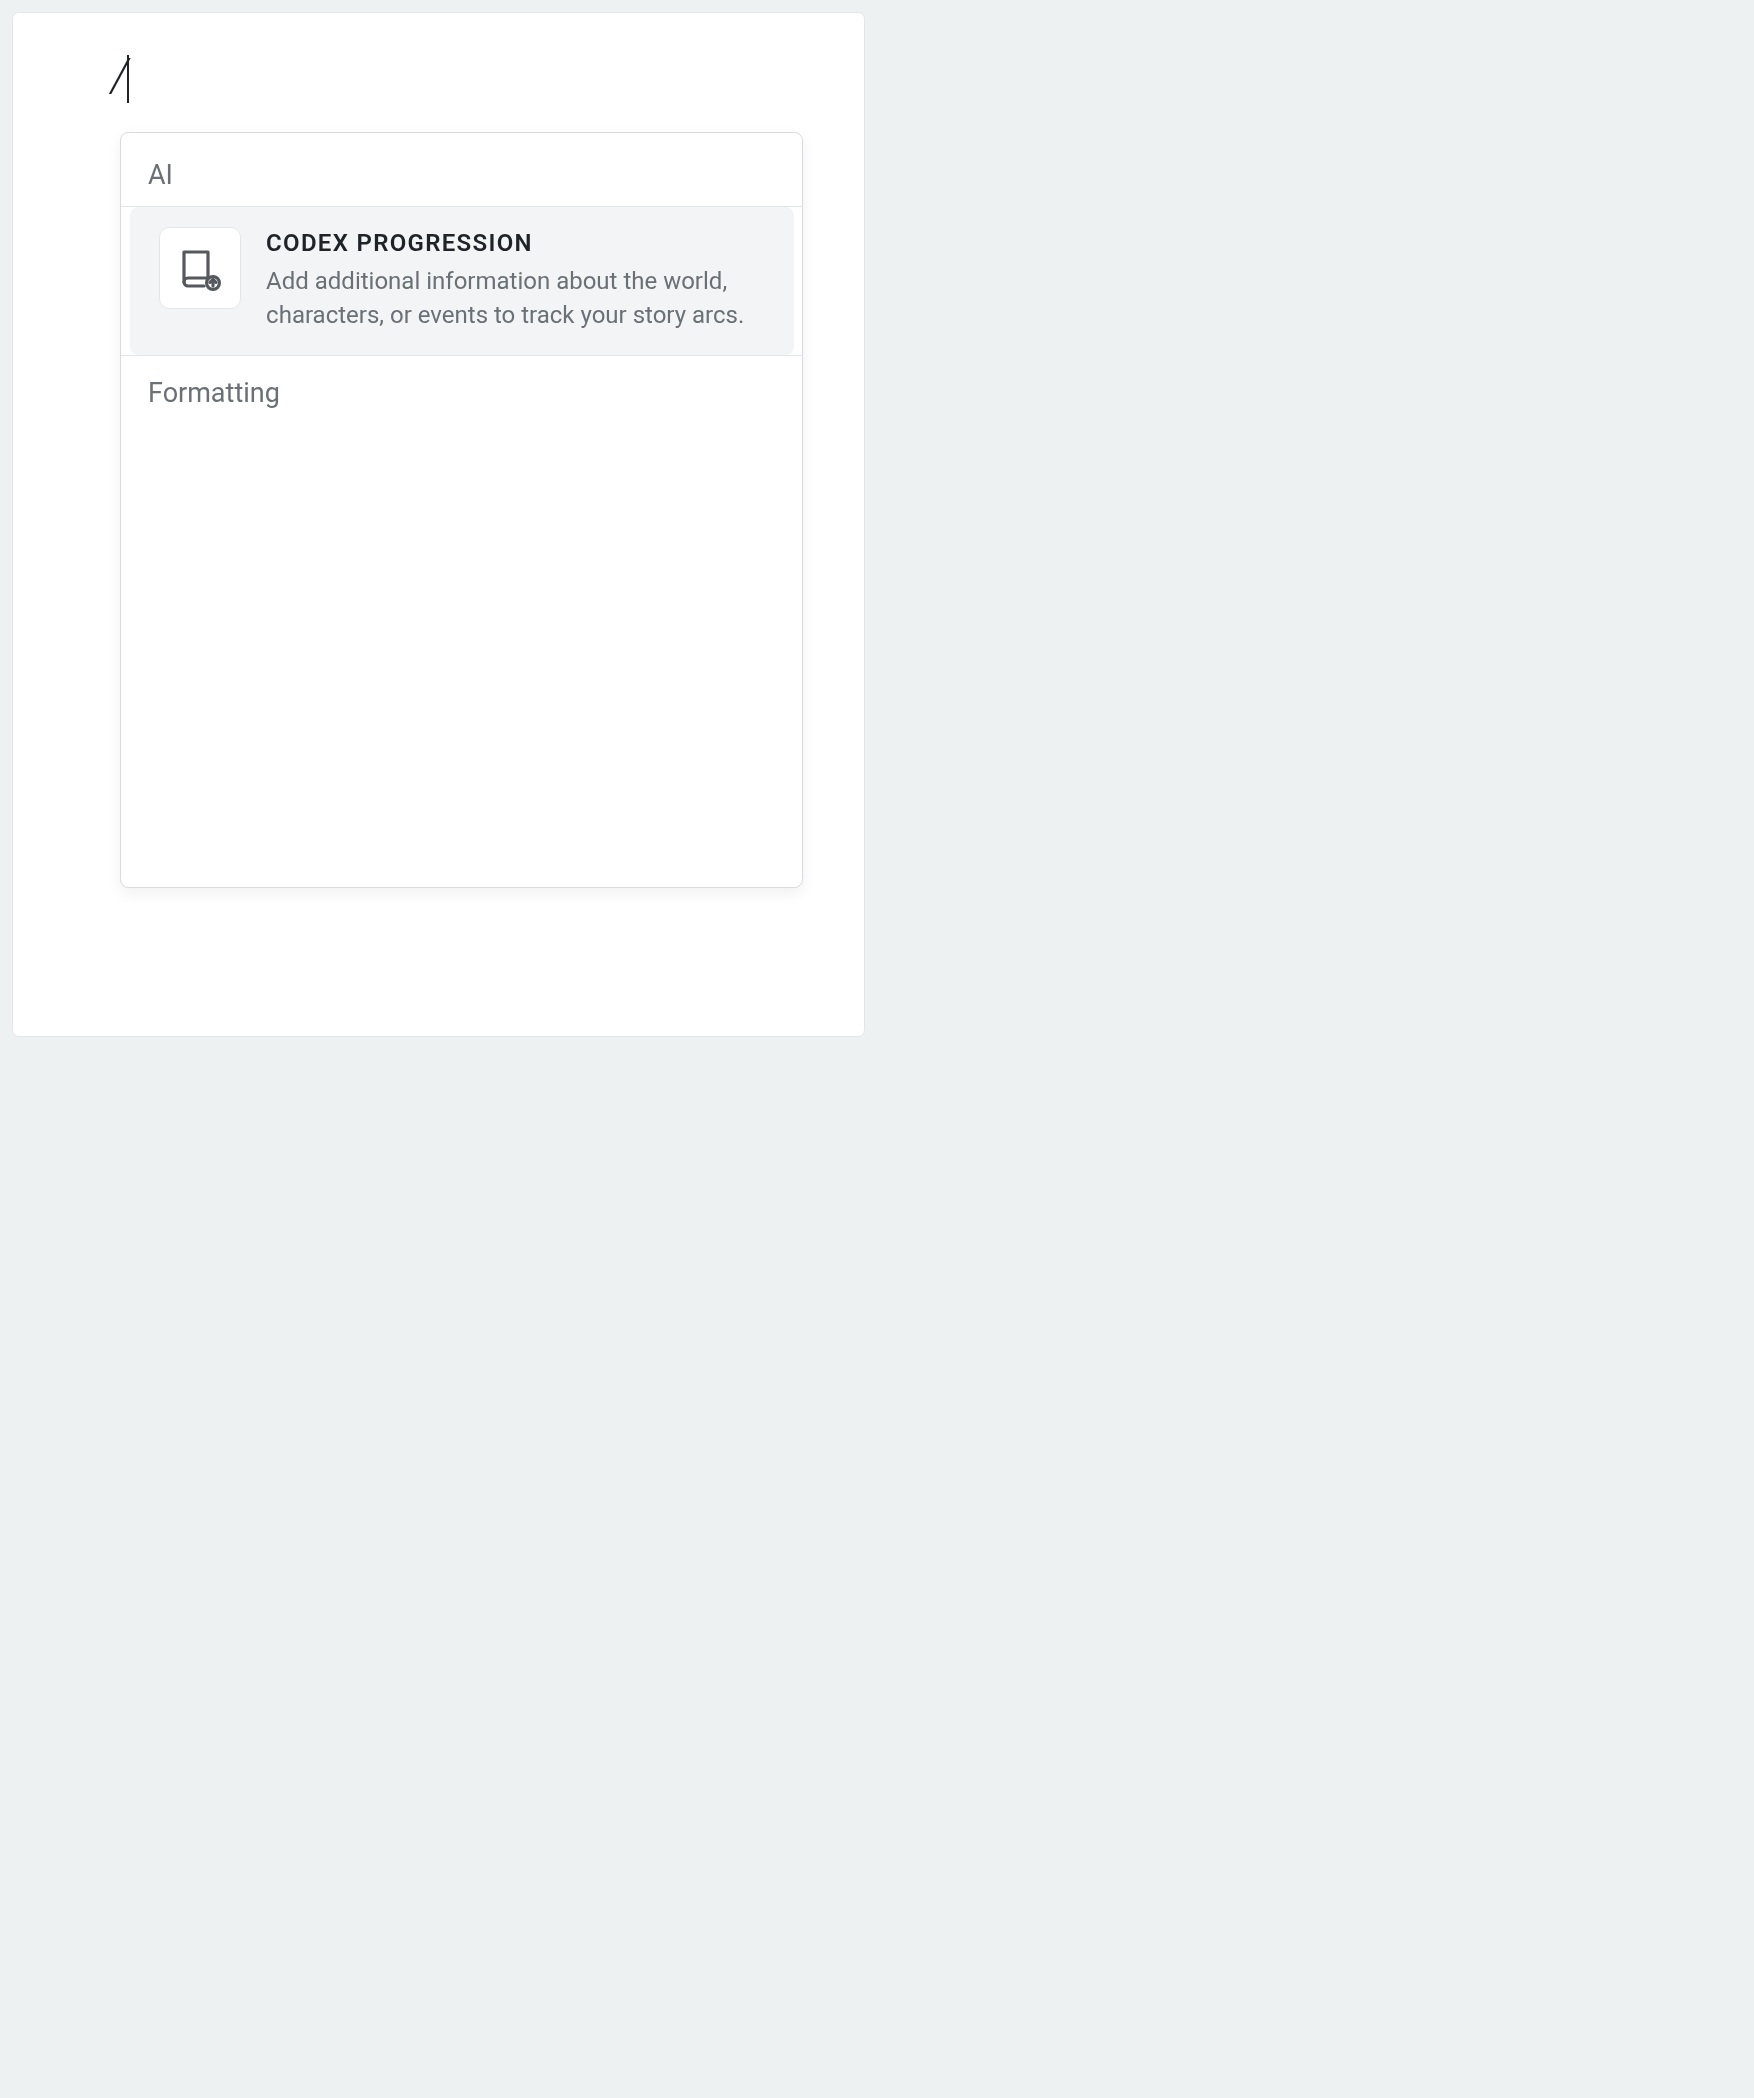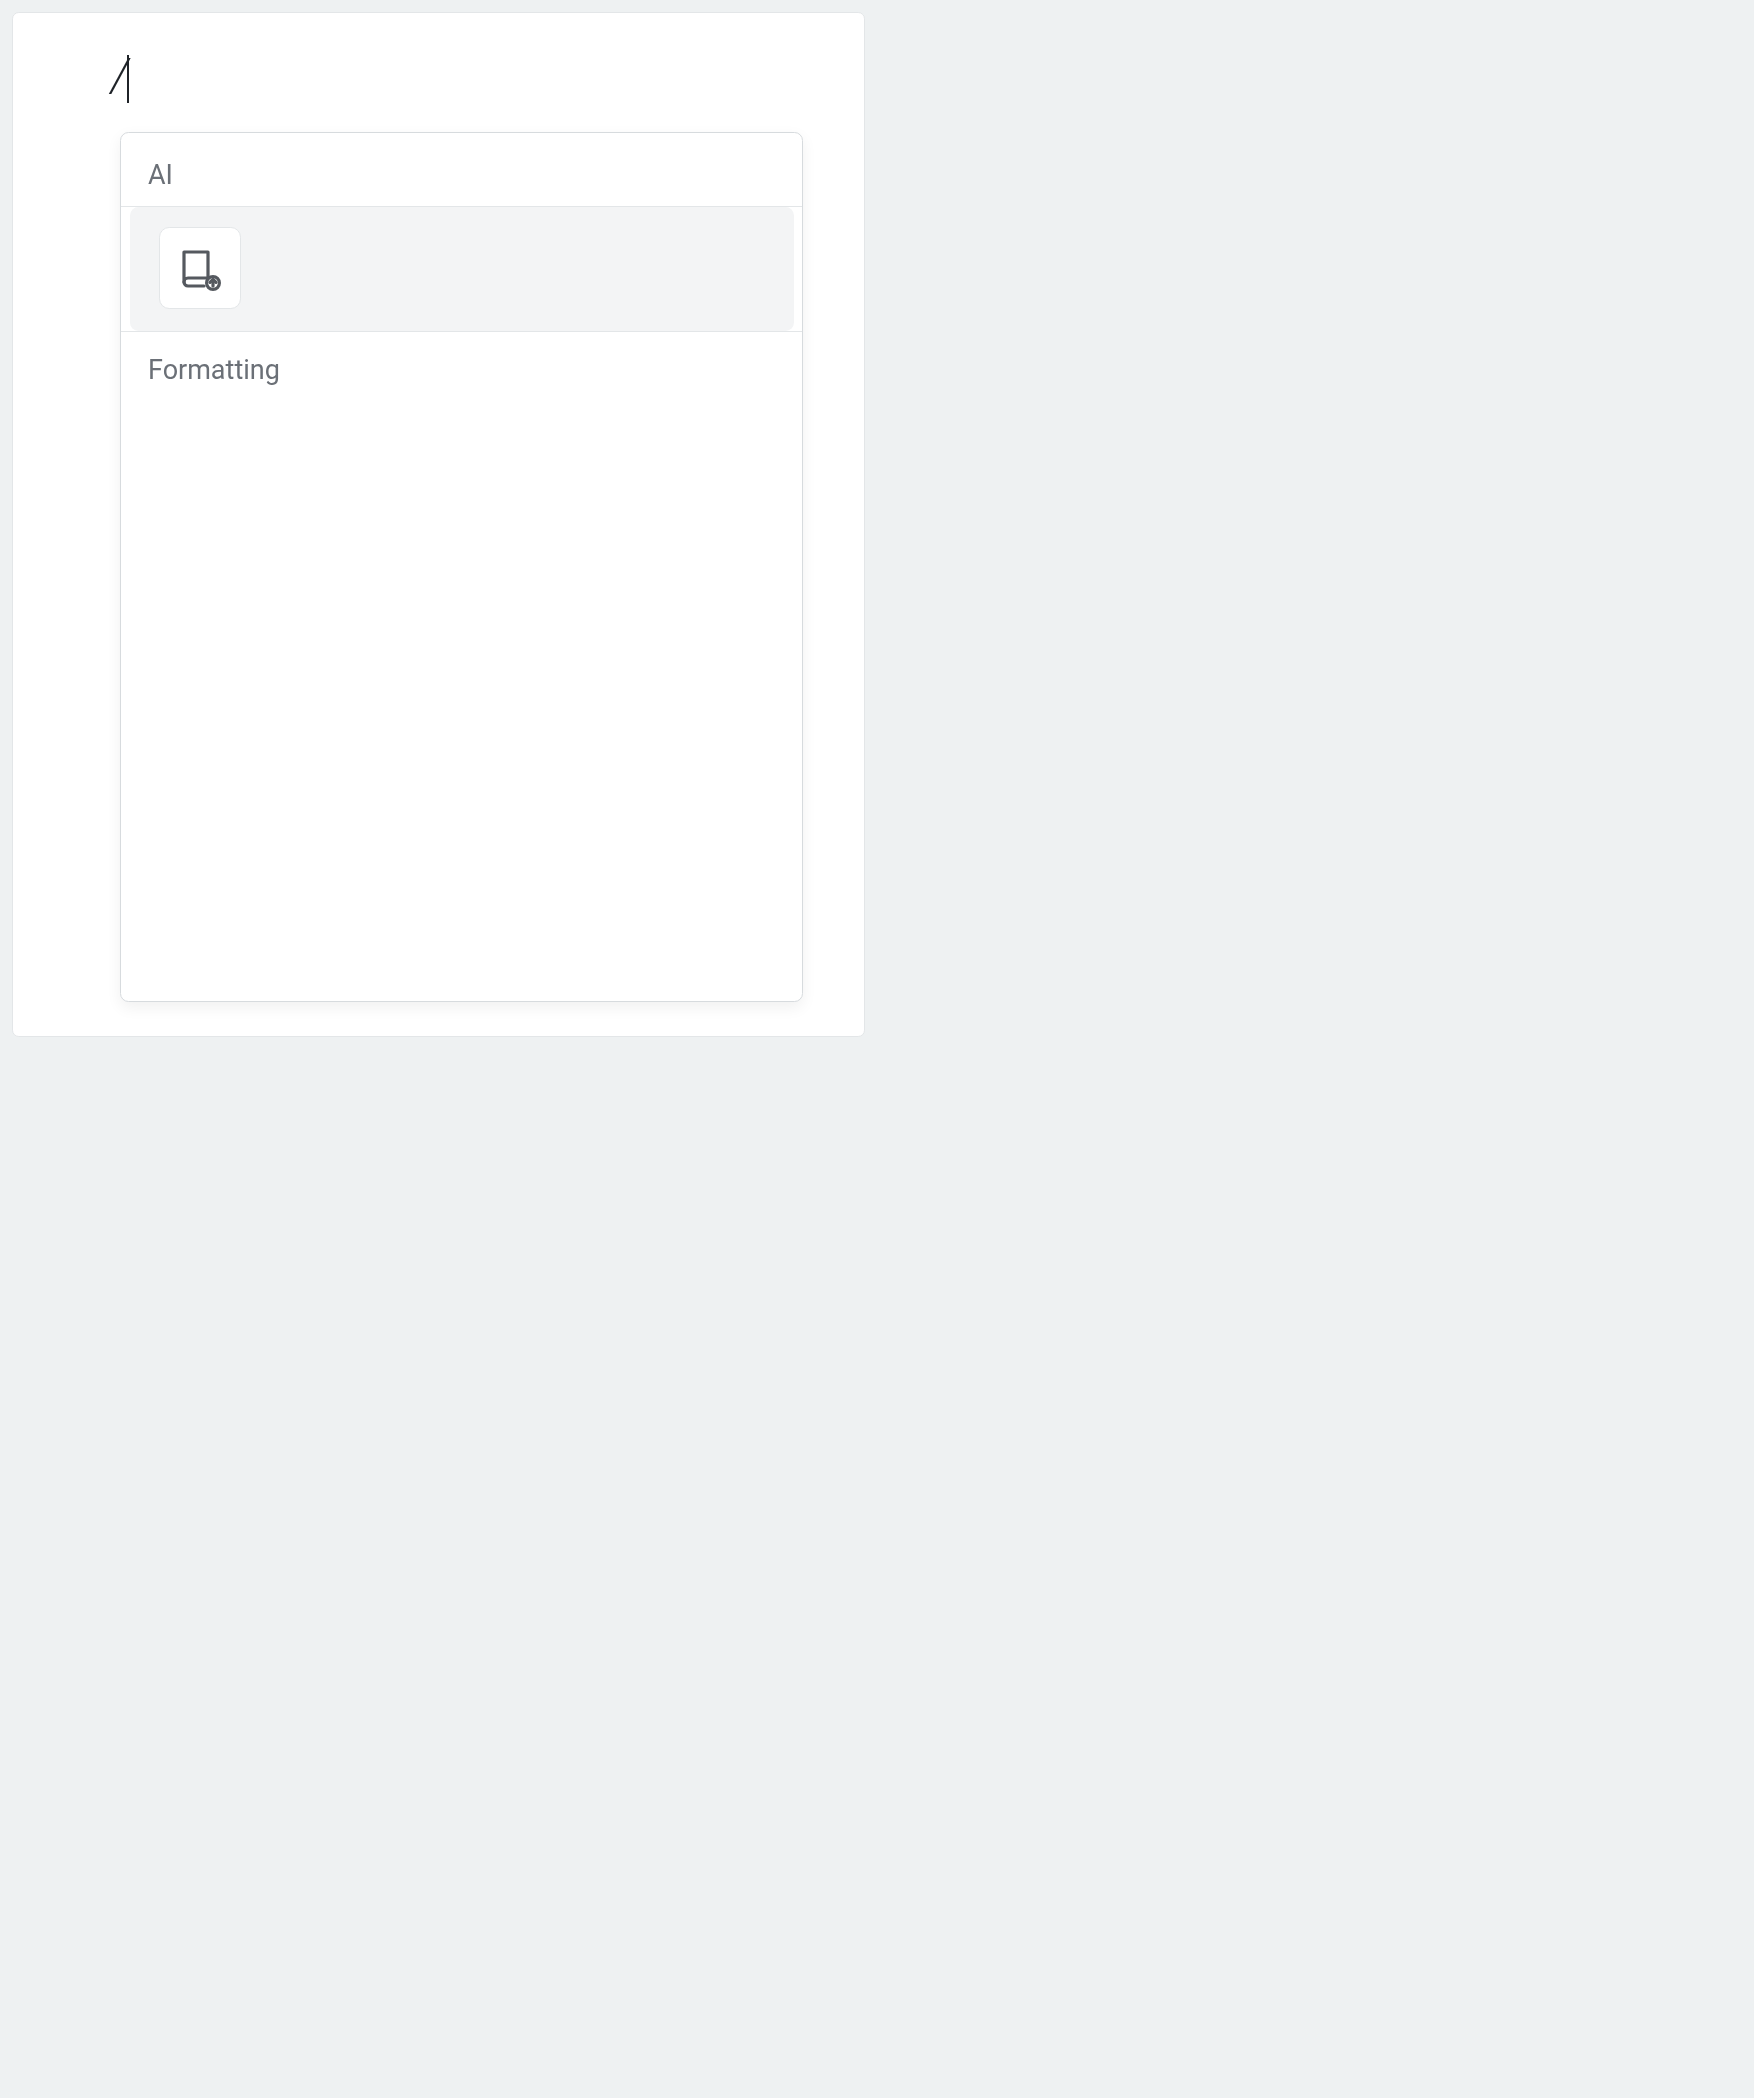--- a/index.html
+++ b/index.html
@@ -43,21 +43,21 @@
     margin-left: -1.7px;
     position: relative;
     top: 5.1px;
   }
 
   .menu {
     position: absolute;
     top: 119px;
     left: 107px;
     width: 683px;
-    height: 870px;
+    height: 756px;
     background: #ffffff;
     border: 0.9px solid #d7dbde;
     border-radius: 8.5px;
     box-shadow: 0 5.1px 15.3px rgba(0,0,0,0.06);
     overflow: hidden;
   }
   .menu-scroll {
     position: absolute;
     inset: 0;
     overflow-y: auto;
@@ -160,20 +160,24 @@
         <div class="item highlight">
           <div class="icon-box">
             <svg width="48" height="48" viewBox="0 0 24 24" fill="none" stroke="currentColor" stroke-width="1.6" stroke-linecap="round" stroke-linejoin="round">
               <path d="M4 4 h12 v13 H6 a2 2 0 0 0 -2 2 V4 Z"></path>
               <path d="M4 19 a2 2 0 0 0 2 2 h8"></path>
               <circle cx="18.5" cy="19.5" r="3.2"></circle>
               <path d="M18.5 21 v-3"></path>
               <path d="M17 19.2 l1.5 -1.5 l1.5 1.5"></path>
             </svg>
           </div>
+          <div class="item-text">
+            <div class="item-title">CODEX PROGRESSION</div>
+            <div class="item-desc">Add additional information about the world, characters, or events to track your story arcs.</div>
+          </div>
         </div>
 
         <div class="divider"></div>
 
         <div class="section-header tight">
           <span>Formatting</span>
         </div>
 
         <div style="height:102px"></div>
 

